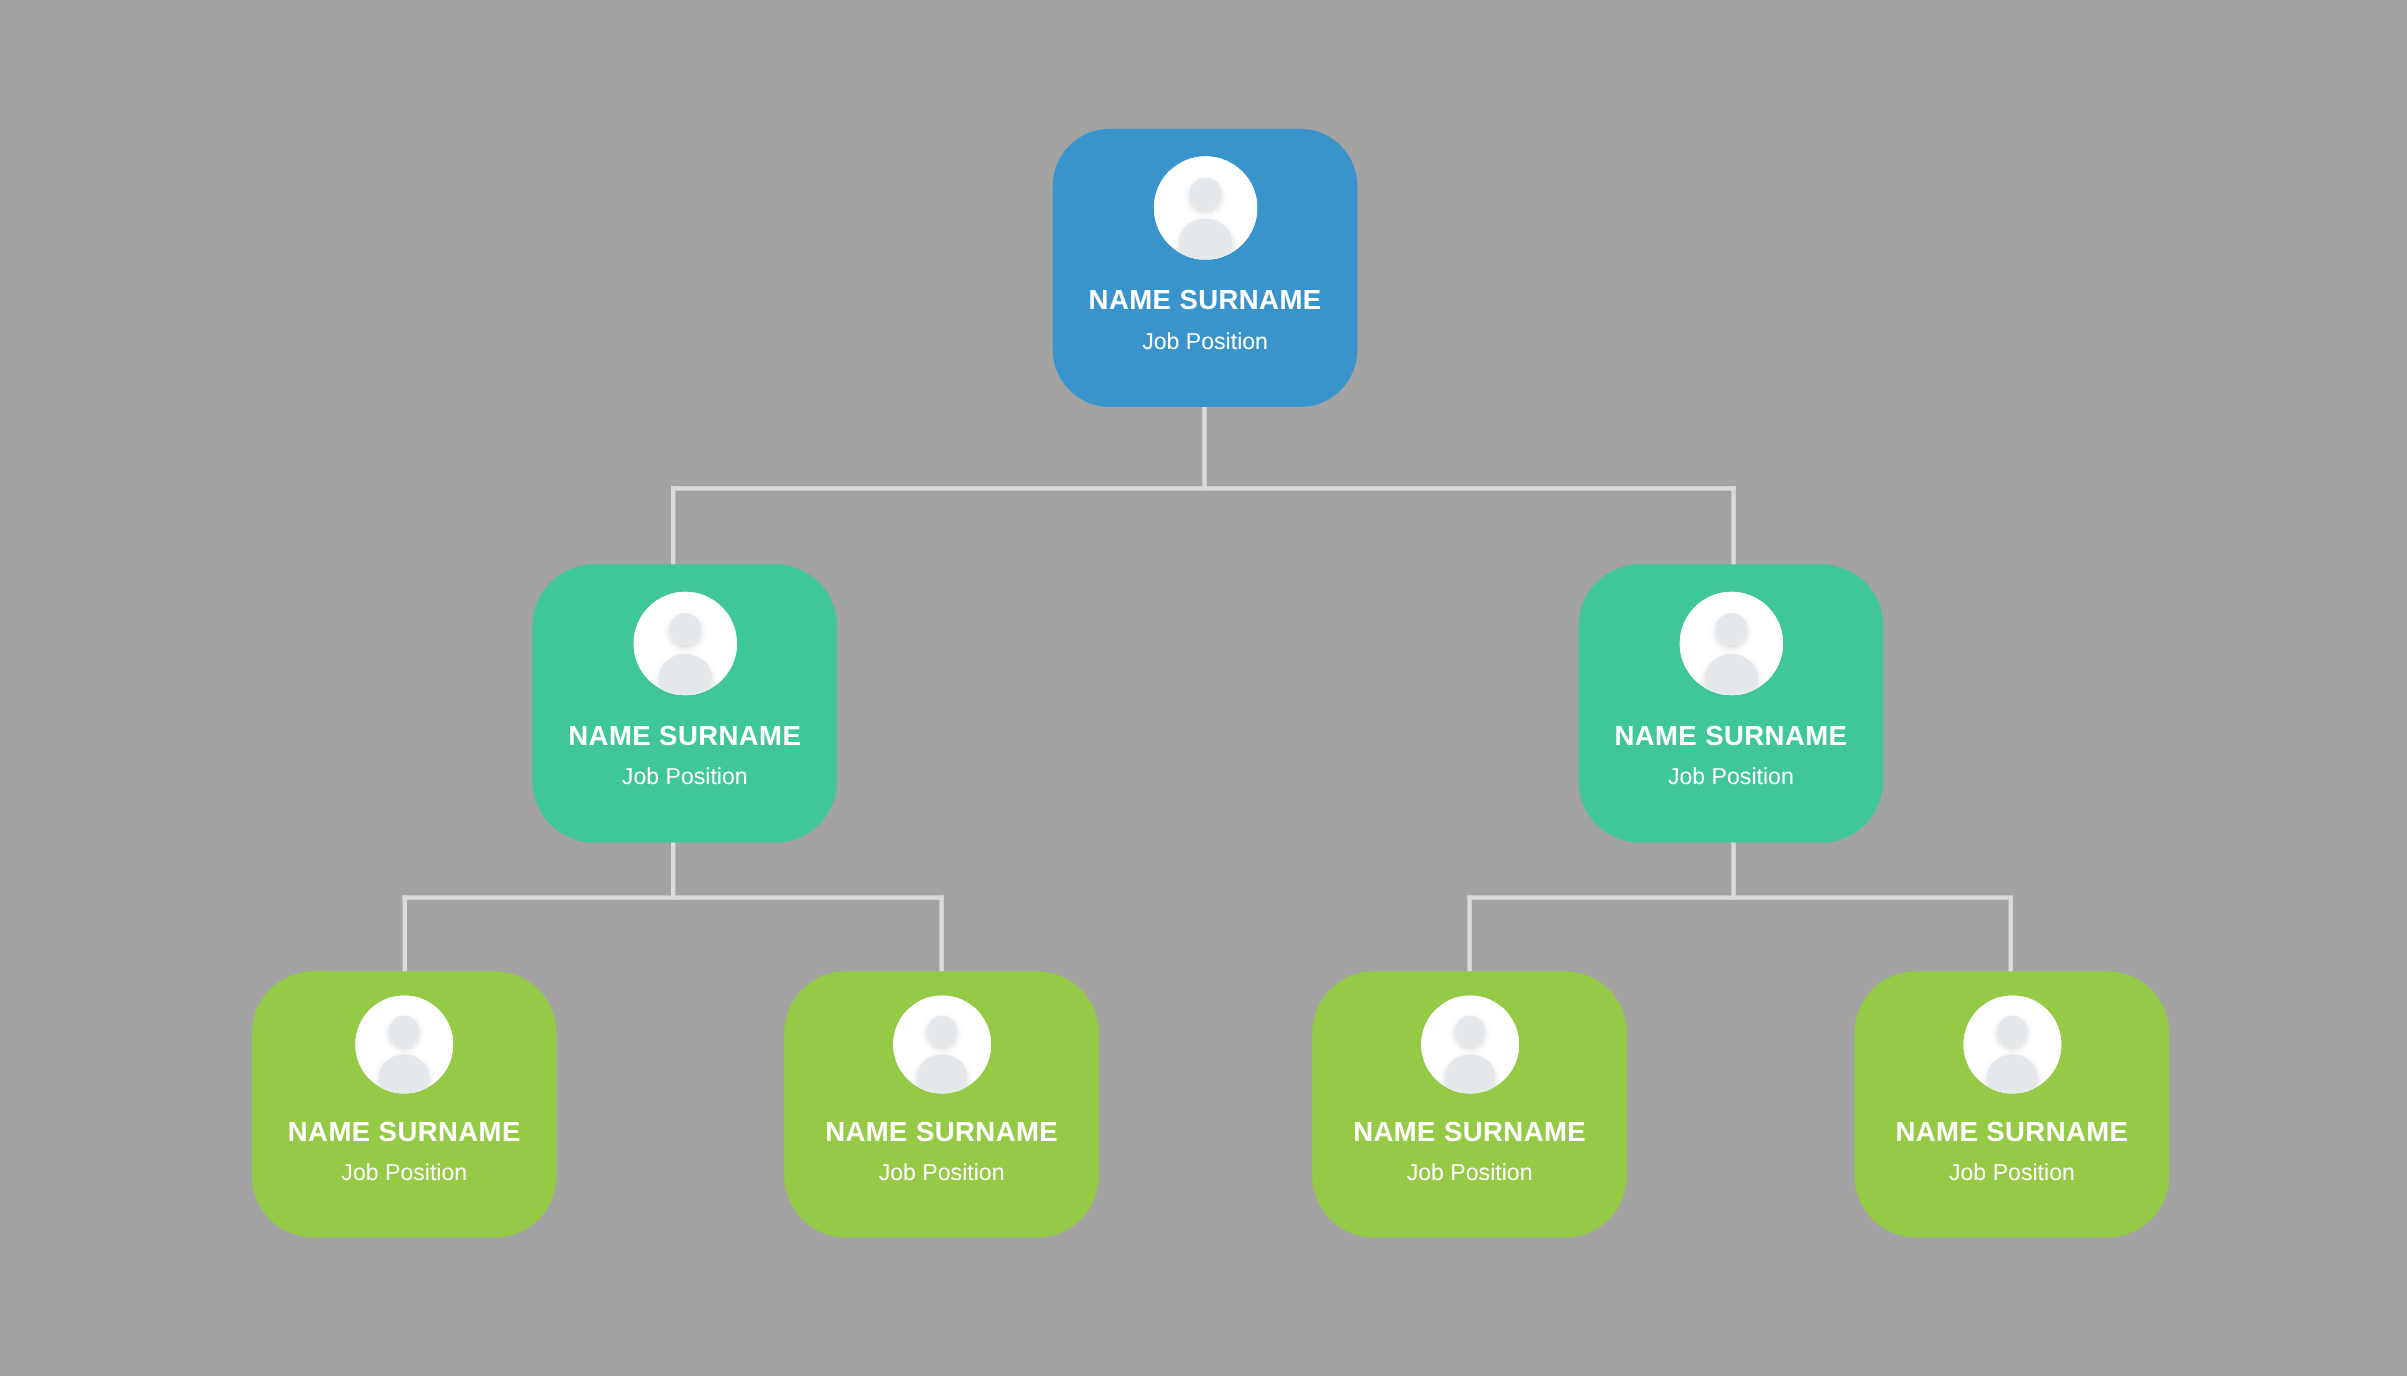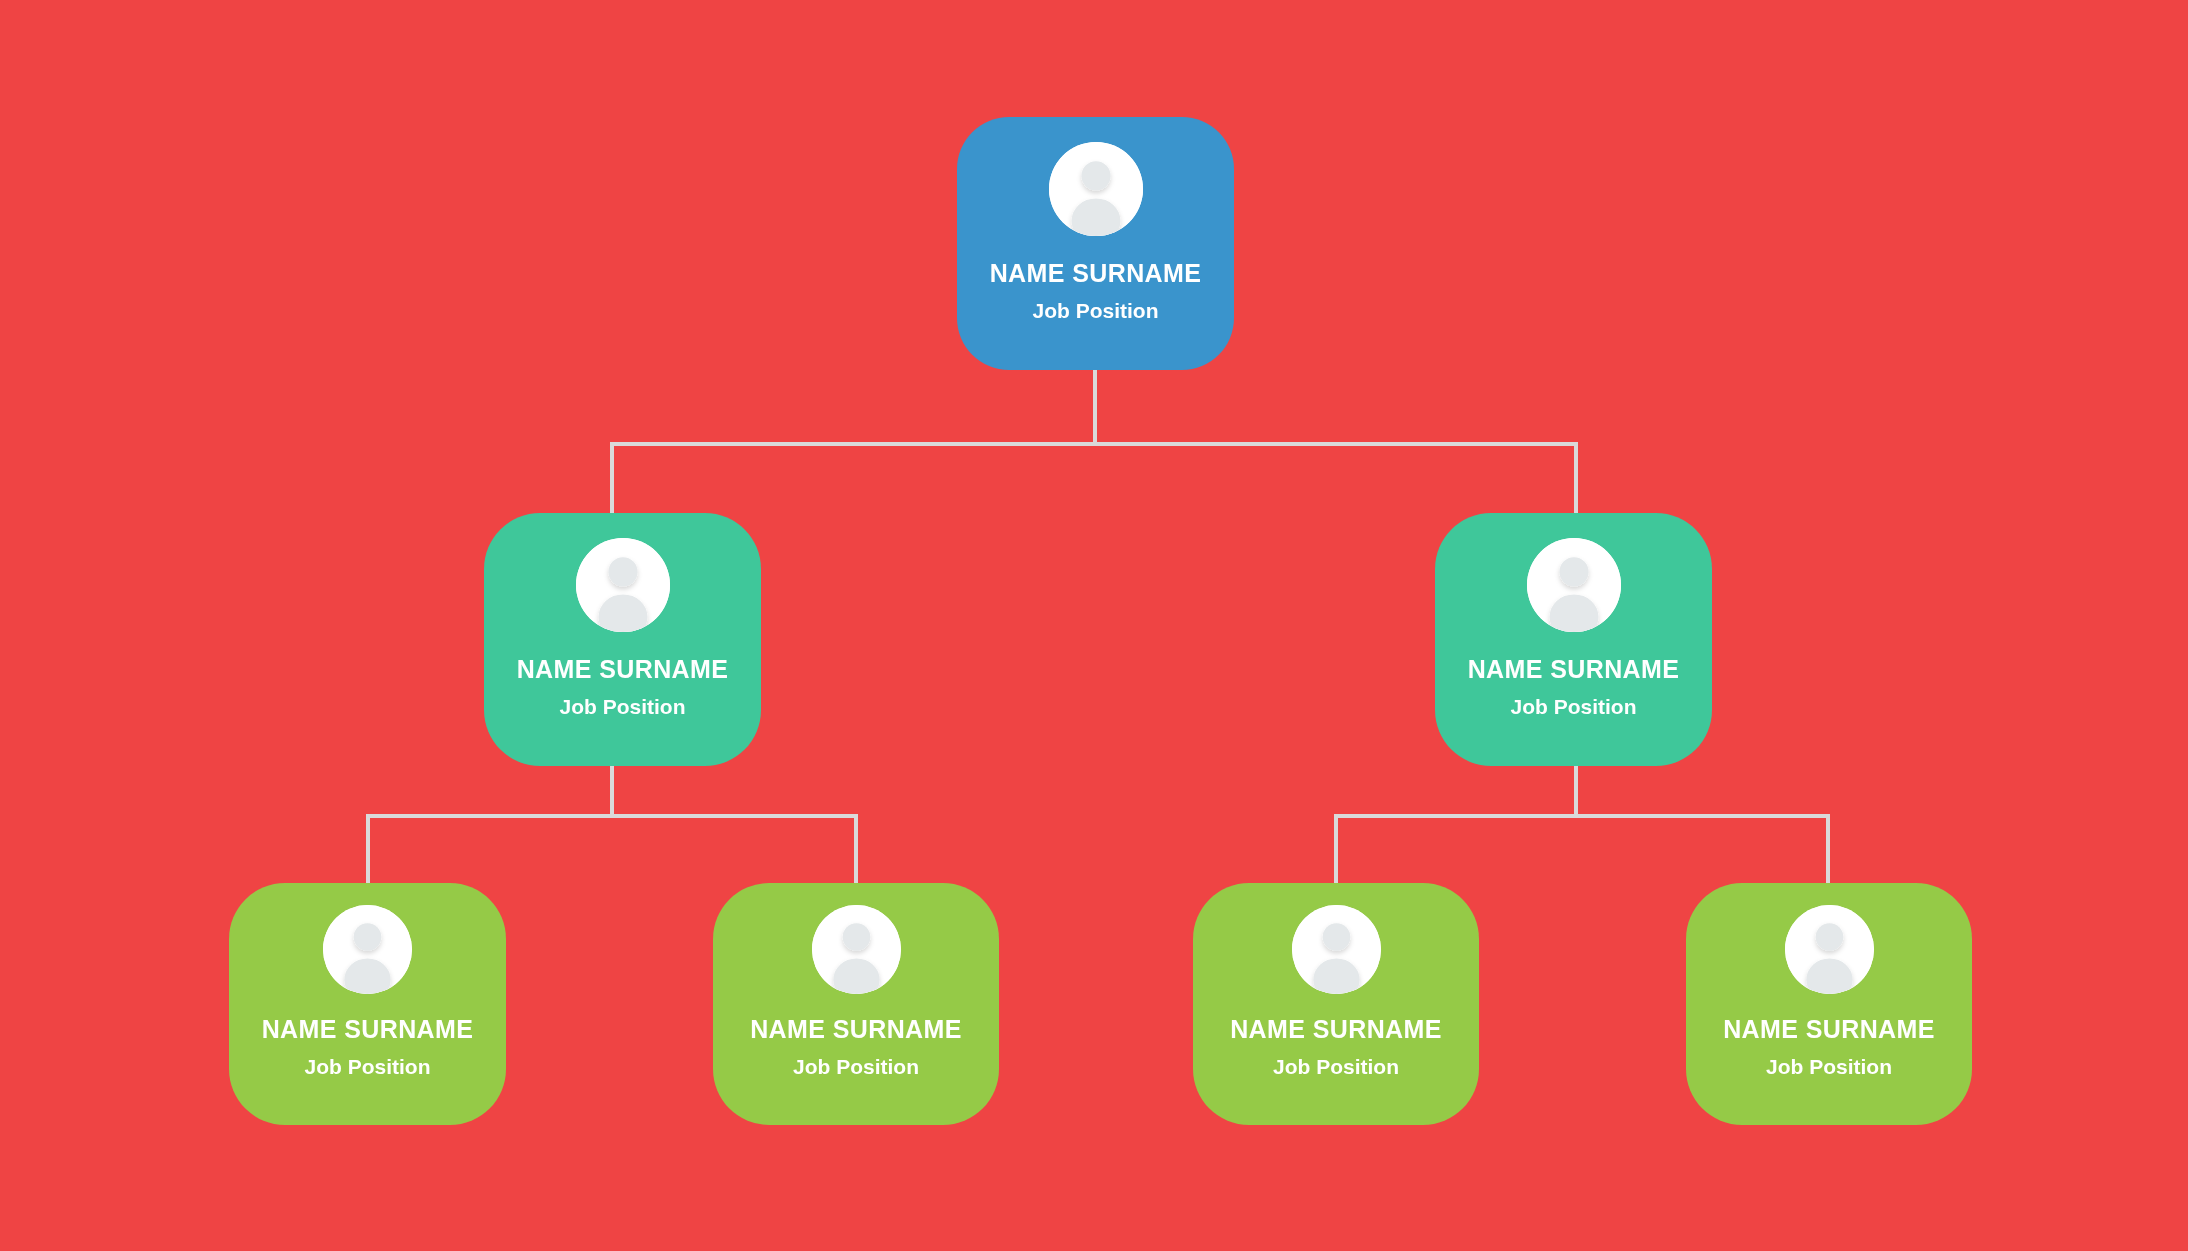--- a/index.html
+++ b/index.html
@@ -9,21 +9,21 @@
     background: #ffffff;
   }
   body {
     font-family: "Liberation Sans", sans-serif;
     -webkit-font-smoothing: antialiased;
   }
   #org-chart-canvas {
     position: relative;
     width: 2188px;
     height: 1251px;
-    background: #ef4444;
+    background: #a3a3a3;
     overflow: hidden;
   }
 
   
   .connector-layer {
     position: absolute;
     left: 0;
     top: 0;
     width: 2188px;
     height: 1251px;
@@ -64,21 +64,21 @@
   .node-name {
     color: #ffffff;
     font-weight: bold;
     letter-spacing: 0.4px;
     text-align: center;
     white-space: nowrap;
     line-height: 1.1;
   }
   .node-title {
     color: #ffffff;
-    font-weight: bold;
+    font-weight: normal;
     text-align: center;
     white-space: nowrap;
     line-height: 1.2;
   }
 
   
   .lvl0 .node-name { font-size: 25px; }
   .lvl0 .node-title { font-size: 21px; }
   .lvl1 .node-name { font-size: 25px; }
   .lvl1 .node-title { font-size: 21px; }

